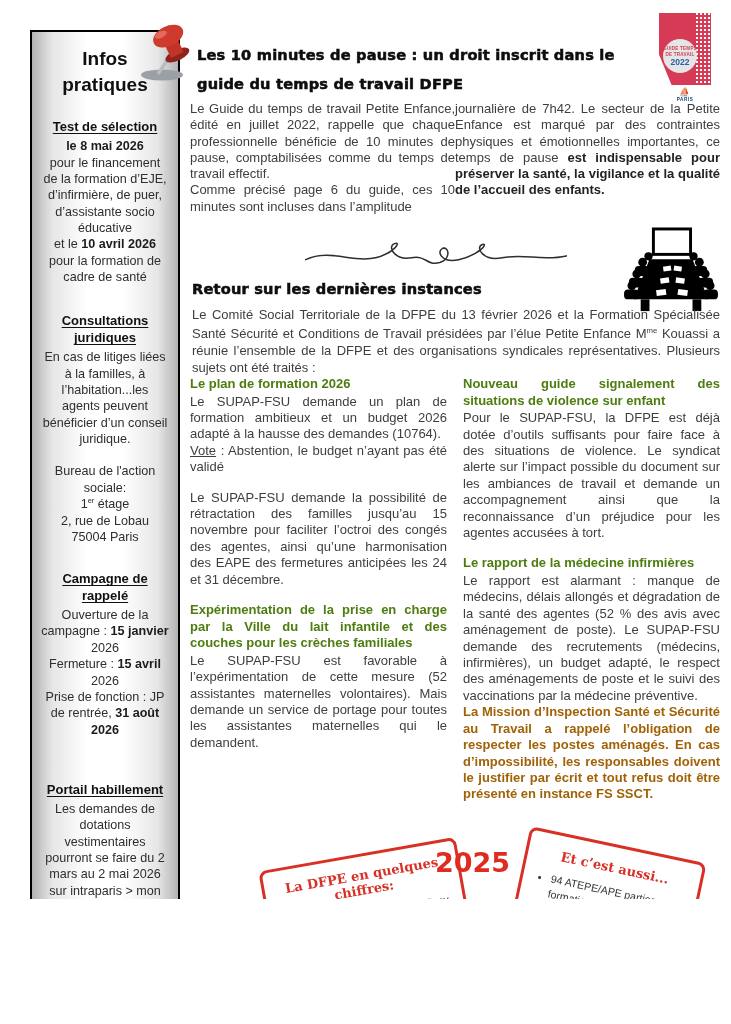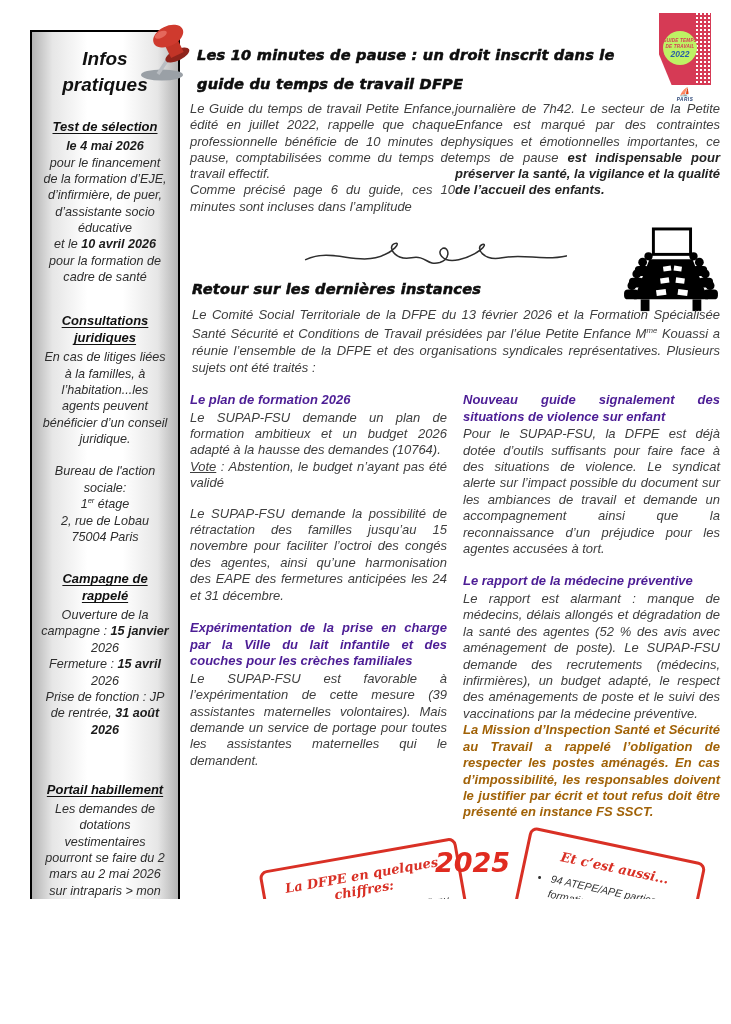--- a/index.html
+++ b/index.html
@@ -1,18 +1,18 @@
 <!DOCTYPE html>
 <html><head>
 <meta charset="utf-8">
 <style>
   html,body { margin:0; padding:0; background:#ffffff; }
   .page {
     position:relative; width:731px; height:899px; background:#fff; overflow:hidden;
-    font-family:"Liberation Sans", sans-serif; color:#3e3e3e;font-style:italic;
+    font-family:"Liberation Sans", sans-serif; color:#3e3e3e;
   }
   
   .sidebar {
     position:absolute; left:30px; top:30px; width:150px; height:958px;
     border:2px solid #000; box-sizing:border-box;
     background:linear-gradient(90deg,#b3b3b3 0%,#e6e6e6 14%,#ffffff 38%,#ffffff 62%,#e6e6e6 86%,#b3b3b3 100%);
     text-align:center; padding:14px 9px 0 9px; font-size:12.6px; line-height:1.3; color:#2e2e2e;
   }
   .sidebar-title { font-size:19px; font-weight:bold; color:#101010; line-height:1.35; }
   .side-heading { font-weight:bold; color:#111; text-decoration:underline; text-underline-offset:2px; margin-bottom:2px; font-size:13px; }
@@ -35,22 +35,22 @@
     position:absolute; left:197px; top:40px; width:448px;
     font-family:"DejaVu Sans", sans-serif; font-size:14.6px; font-weight:bold;
     color:#0e0e0e; -webkit-text-stroke:0.55px #0e0e0e; letter-spacing:0.2px; line-height:29px;
   }
   
   .guide-cover { position:absolute; left:657px; top:11px; width:56px; height:76px; background:#d63a55; box-shadow:0 0 0 2px #fff inset; }
   .guide-dots { position:absolute; right:1px; top:1px; width:17px; height:74px;
     background-image:radial-gradient(#ffffff 0.8px, transparent 1.1px); background-size:4px 4px; }
   .guide-wedge { position:absolute; left:1px; bottom:1px; width:14px; height:34px; background:#fff;
     clip-path:polygon(0 0, 100% 100%, 0 100%); }
-  .cover-circle { position:absolute; left:6px; top:20px; width:34px; height:34px; border-radius:50%;
-    background:#bef264; text-align:center; padding-top:7px; box-sizing:border-box; }
+  .cover-circle { position:absolute; left:6px; top:28px; width:34px; height:34px; border-radius:50%;
+    background:#e5e5e5; text-align:center; padding-top:7px; box-sizing:border-box; }
   .cv-t { font-size:4.6px; font-weight:bold; color:#d63a55; line-height:1.25; letter-spacing:0.2px; }
   .cv-y { font-size:8.5px; font-weight:bold; color:#2b5ea7; line-height:1.2; }
   .paris-logo { position:absolute; left:670px; top:88px; width:30px; text-align:center; color:#1d3a6e; line-height:1; }
   .paris-boat { font-size:9px; }
   .paris-text { font-size:4.6px; font-weight:bold; letter-spacing:0.6px; margin-top:1px; }
   
   .intro-cols { position:absolute; left:190px; top:101px; width:530px; display:flex; }
   .intro-cols .col { width:50%; font-size:13px; line-height:16.3px; text-align:justify; }
   .intro-cols p { margin:0; }
   
@@ -59,21 +59,21 @@
   
   .instances-heading {
     position:absolute; left:192px; top:280px;
     font-family:"DejaVu Sans", sans-serif; font-size:14.6px; font-weight:bold;
     color:#0e0e0e; -webkit-text-stroke:0.55px #0e0e0e; letter-spacing:0.2px;
   }
   .instances-intro { position:absolute; left:192px; top:307px; width:528px; font-size:13px; line-height:16.4px; text-align:justify; }
   .topics { position:absolute; left:190px; top:376px; width:530px; display:flex; gap:16px; }
   .topics .tcol { width:50%; }
   .topic { margin-bottom:14px; }
-  .topic h4 { margin:16px 0 1px 0; font-size:13px; color:#4c1d95; text-align:justify; line-height:16.6px; }
+  .topic h4 { margin:0 0 1px 0; font-size:13px; color:#4d7c0f; text-align:justify; line-height:16.6px; }
   .topic p { margin:0; font-size:13px; line-height:16.4px; text-align:justify; }
   .topic .pbold { font-weight:bold; color:#a16207; }
   .vote-u { text-decoration:underline; }
   
   .note { position:absolute; background:#fff; border:3.5px solid #d93025; border-radius:8px; box-sizing:border-box; }
   .note1 { left:270px; top:853px; width:200px; height:152px; transform:rotate(-10deg); padding:12px 12px 0 14px; }
   .note2 { left:512px; top:843px; width:180px; height:160px; transform:rotate(12deg); padding:14px 12px 0 14px; }
   .note-title { color:#d93025; font-family:"DejaVu Serif", serif; font-weight:bold; text-align:center; font-size:13px; line-height:1.15; }
   .note ul { margin:8px 0 0 14px; padding:0; font-size:10.6px; color:#333; line-height:1.4; }
   .note li { margin-bottom:4px; }
@@ -83,21 +83,21 @@
 </head>
 <body>
 
 <div class="page">
 
   <aside class="sidebar">
     <div class="sidebar-title">Infos pratiques</div>
 
     <div class="side-sec sec-test">
       <div class="side-heading">Test de sélection</div>
-      <div class="b">le 4 mai 2026</div>
+      <div class="b">le 8 mai 2026</div>
       <div>pour le financement de la formation d’EJE, d’infirmière, de puer, d’assistante socio éducative</div>
       <div><span>et le </span><span class="b">10 avril 2026</span></div>
       <div>pour la formation de cadre de santé</div>
     </div>
 
     <div class="side-sec sec-juridique">
       <div class="side-heading">Consultations juridiques</div>
       <div>En cas de litiges liées à la familles, à l’habitation...les agents peuvent bénéficier d’un conseil juridique.</div>
       <div class="gapline"></div>
       <div>Bureau de l'action sociale:</div>
@@ -208,30 +208,30 @@
       <div class="topic">
         <h4>Le plan de formation 2026</h4>
         <p>Le SUPAP-FSU demande un plan de formation ambitieux et un budget 2026 adapté à la hausse des demandes (10764).</p>
         <p><span class="vote-u">Vote</span><span> : Abstention, le budget n’ayant pas été validé</span></p>
       </div>
       <div class="topic">
         <p>Le SUPAP-FSU demande la possibilité de rétractation des familles jusqu’au 15 novembre pour faciliter l’octroi des congés des agentes, ainsi qu’une harmonisation des EAPE des fermetures anticipées les 24 et 31 décembre.</p>
       </div>
       <div class="topic">
         <h4>Expérimentation de la prise en charge par la Ville du lait infantile et des couches pour les crèches familiales</h4>
-        <p>Le SUPAP-FSU est favorable à l’expérimentation de cette mesure (39 assistantes maternelles volontaires). Mais demande un service de portage pour toutes les assistantes maternelles qui le demandent.</p>
+        <p>Le SUPAP-FSU est favorable à l’expérimentation de cette mesure (52 assistantes maternelles volontaires). Mais demande un service de portage pour toutes les assistantes maternelles qui le demandent.</p>
       </div>
     </div>
     <div class="tcol">
       <div class="topic">
         <h4>Nouveau guide signalement des situations de violence sur enfant</h4>
         <p>Pour le SUPAP-FSU, la DFPE est déjà dotée d’outils suffisants pour faire face à des situations de violence. Le syndicat alerte sur l’impact possible du document sur les ambiances de travail et demande un accompagnement ainsi que la reconnaissance d’un préjudice pour les agentes accusées à tort.</p>
       </div>
       <div class="topic">
-        <h4>Le rapport de la médecine préventive</h4>
+        <h4>Le rapport de la médecine infirmières</h4>
         <p>Le rapport est alarmant : manque de médecins, délais allongés et dégradation de la santé des agentes (52 % des avis avec aménagement de poste). Le SUPAP-FSU demande des recrutements (médecins, infirmières), un budget adapté, le respect des aménagements de poste et le suivi des vaccinations par la médecine préventive.</p>
         <p class="pbold">La Mission d’Inspection Santé et Sécurité au Travail a rappelé l’obligation de respecter les postes aménagés. En cas d’impossibilité, les responsables doivent le justifier par écrit et tout refus doit être présenté en instance FS SSCT.</p>
       </div>
     </div>
   </div>
 
   <div class="note note1">
     <div class="note-title">La DFPE en quelques chiffres:</div>
     <ul>
       <li>5 066 AP à la ville de Paris (janv 2026)</li>

